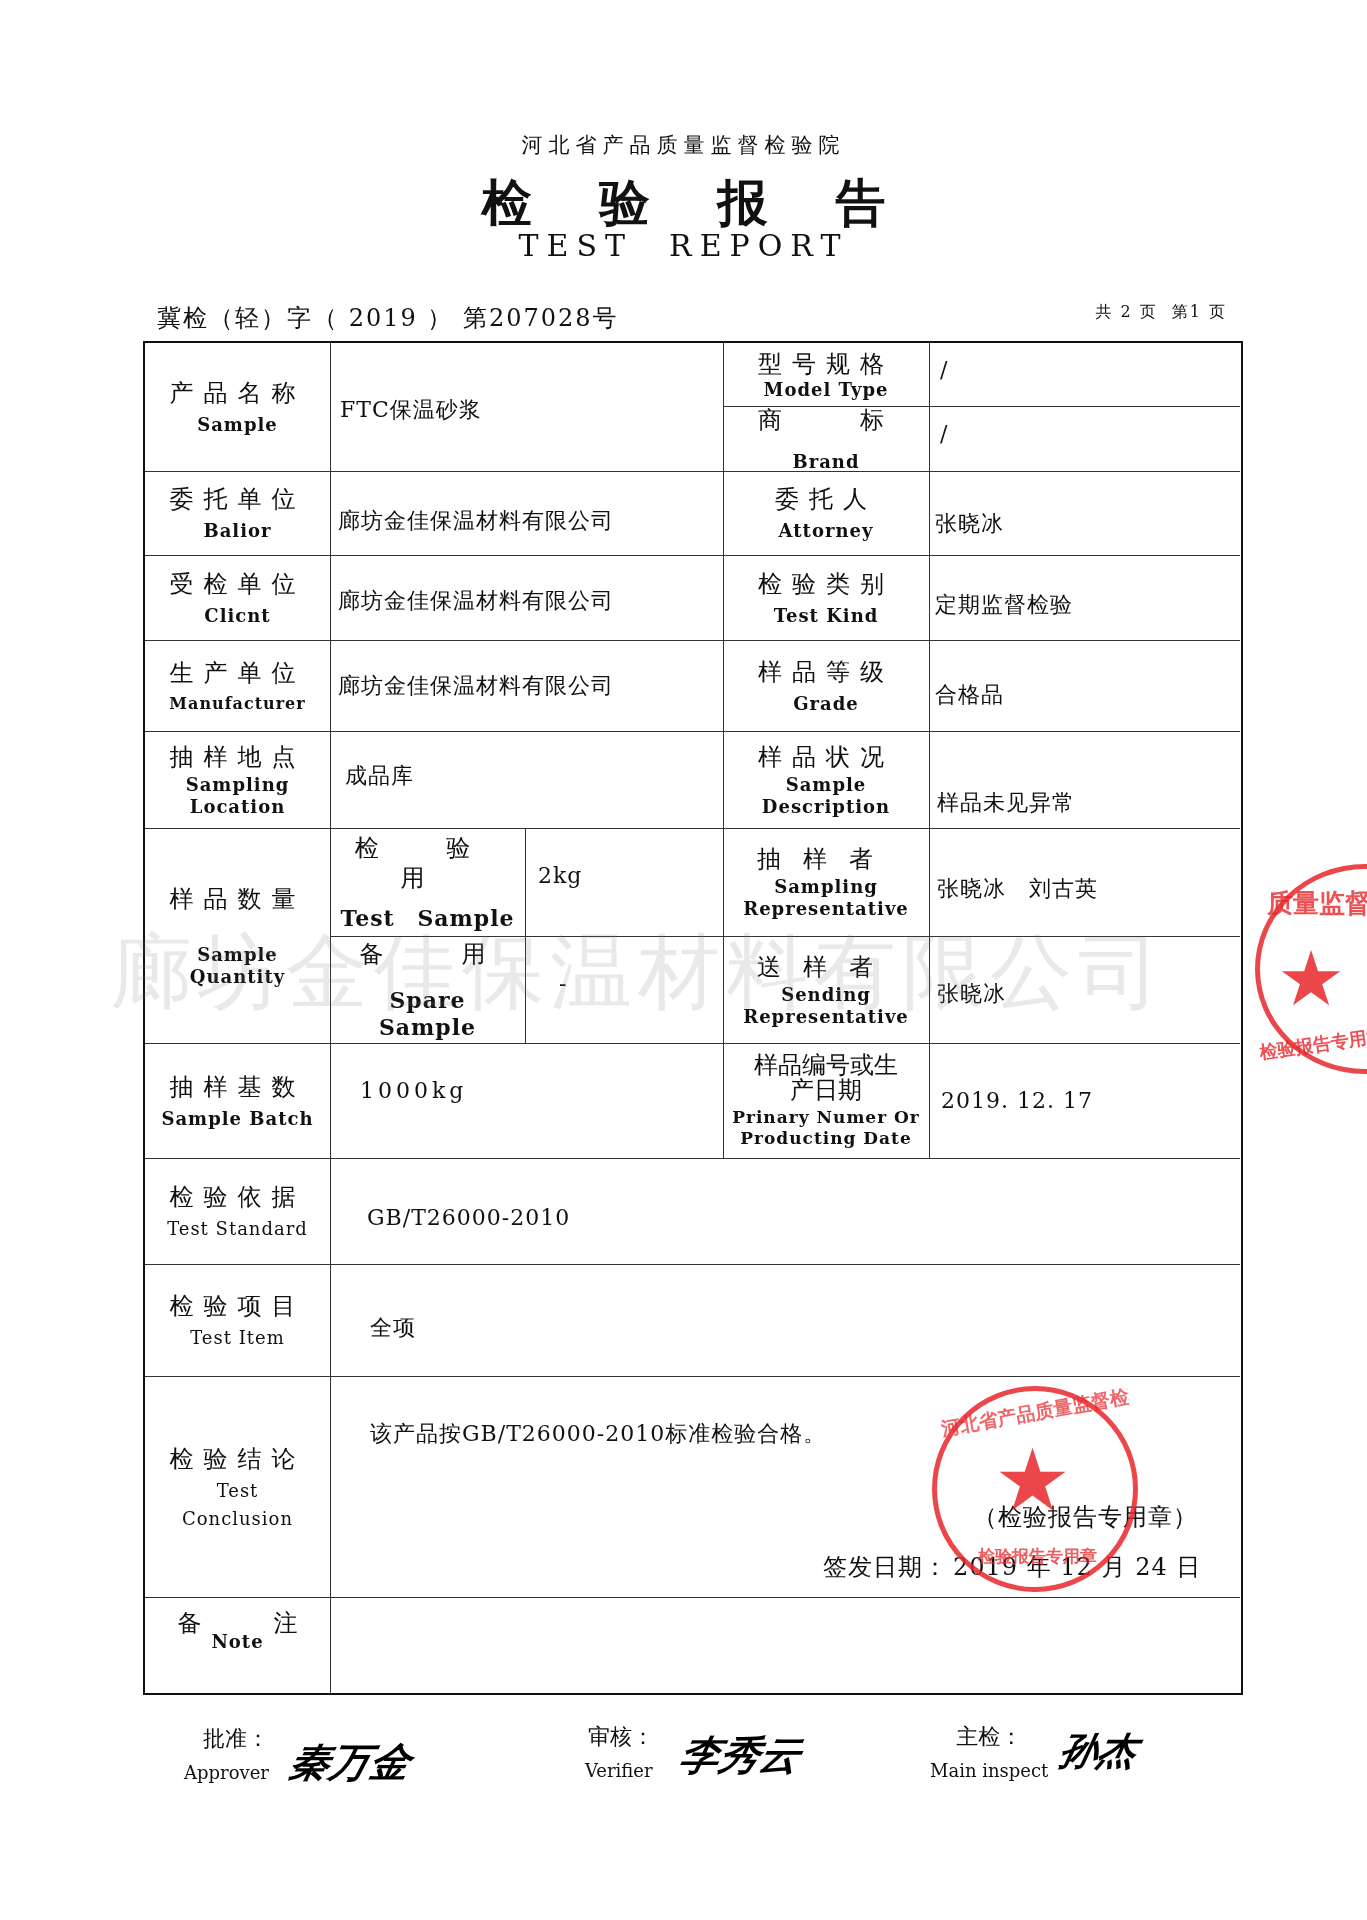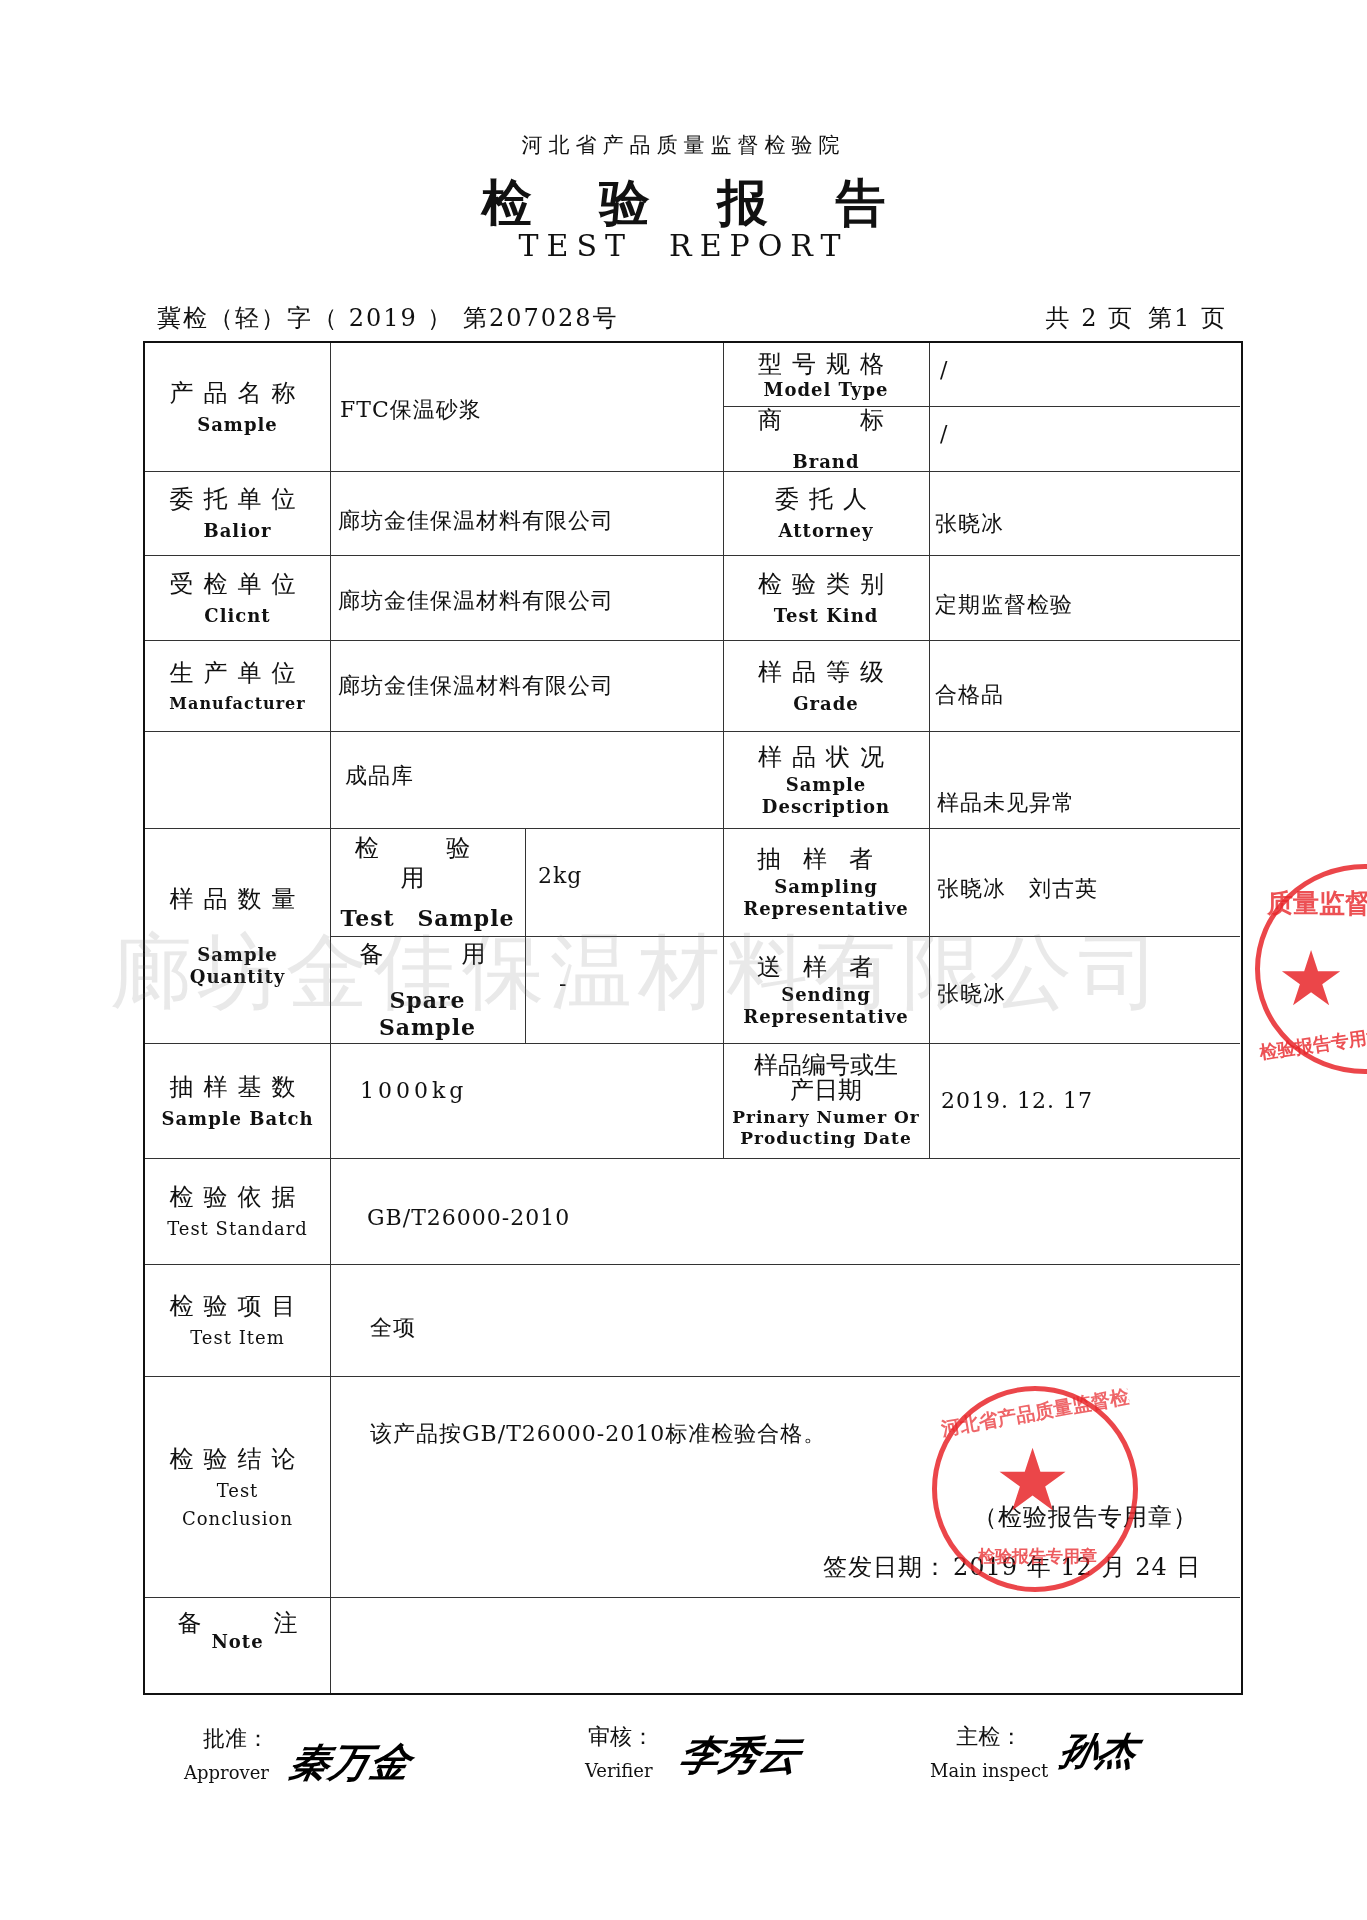--- a/index.html
+++ b/index.html
@@ -5,21 +5,21 @@
   html, body { margin:0; padding:0; background:#ffffff; }
   body { width:1367px; height:1920px; position:relative; overflow:hidden;
          font-family:"DejaVu Serif", "Liberation Serif", serif; color:#111; }
   .abs { position:absolute; }
   .institute { left:0; width:1367px; top:131px; text-align:center; font-size:21px; letter-spacing:6px; }
   .title-cn { left:0; width:1367px; top:170px; text-align:center; font-size:50px; font-weight:bold; }
   .title-cn span { display:inline-block; margin:0 34px; }
   .title-en { left:0; width:1367px; top:228px; text-align:center; font-size:30px; letter-spacing:8px; }
   .title-en span { margin:0 18px; }
   .docno { left:157px; top:302px; font-size:24px; letter-spacing:2px; }
-  .pages { right:140px; top:302px; font-size:24px; letter-spacing:2px; }
+  .pages { right:140px; top:302px; font-size:16px; letter-spacing:2px; }
   .pages span { margin-left:14px; }
 
   .tbl { left:143px; top:341px; width:1100px; height:1354px; border:2.5px solid #111; box-sizing:border-box; }
   .hline { position:absolute; height:0; border-top:1.5px solid #333; }
   .vline { position:absolute; width:0; border-left:1.5px solid #333; }
   .cell { position:absolute; box-sizing:border-box; display:flex; flex-direction:column; align-items:center; justify-content:center; text-align:center; }
   .lab-cn { font-size:24px; letter-spacing:10px; line-height:1.25; }
   .lab-en { font-size:18px; font-weight:bold; letter-spacing:1px; line-height:1.2; margin-top:6px; }
   .val { position:absolute; font-size:22px; letter-spacing:1px; white-space:nowrap; }
 
@@ -110,20 +110,24 @@
     <div class="lab-cn">生产单位</div>
     <div class="lab-en" style="font-size:16px">Manufacturer</div>
   </div>
   <div class="val" style="left:193px;top:328px">廊坊金佳保温材料有限公司</div>
   <div class="cell" style="left:578px;top:297px;width:206px;height:91px">
     <div class="lab-cn">样品等级</div>
     <div class="lab-en">Grade</div>
   </div>
   <div class="val" style="left:790px;top:337px">合格品</div>
 
+  <div class="cell" style="left:0;top:388px;width:185px;height:97px">
+    <div class="lab-cn">抽样地点</div>
+    <div class="lab-en" style="width:120px;margin-top:2px">Sampling Location</div>
+  </div>
   <div class="val" style="left:200px;top:418px">成品库</div>
   <div class="cell" style="left:578px;top:388px;width:206px;height:97px">
     <div class="lab-cn">样品状况</div>
     <div class="lab-en" style="width:130px;margin-top:2px">Sample Description</div>
   </div>
   <div class="val" style="left:792px;top:445px">样品未见异常</div>
 
   <div class="cell" style="left:185px;top:485px;width:195px;height:108px">
     <div class="lab-cn" style="letter-spacing:30px">检 验 用</div>
     <div class="lab-en" style="font-size:22px;word-spacing:14px;margin-top:12px">Test Sample</div>

